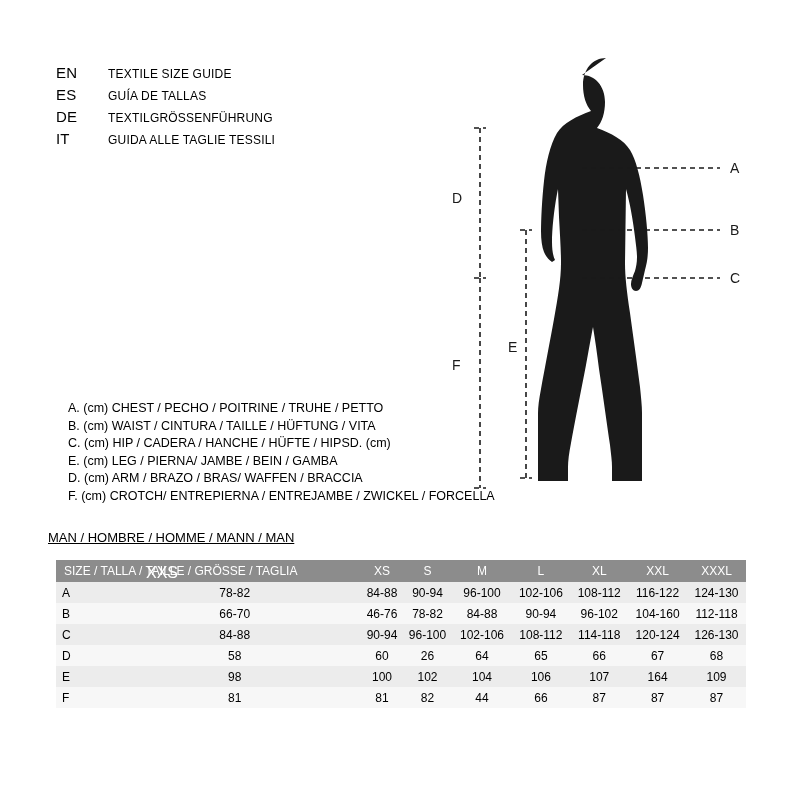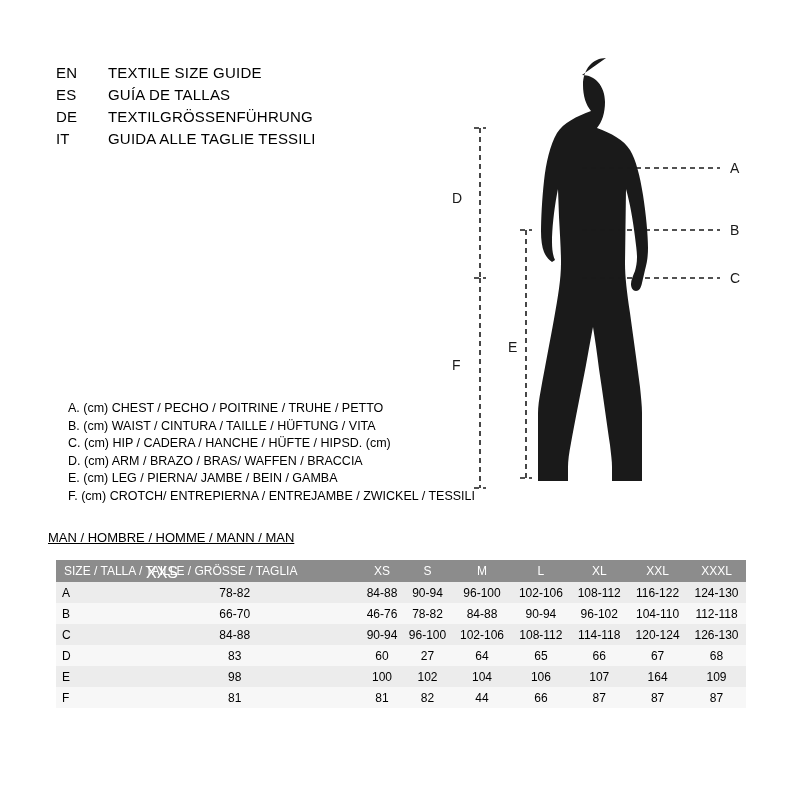--- a/index.html
+++ b/index.html
@@ -28,21 +28,21 @@
     display: flex;
     align-items: baseline;
     height: 22px;
   }
   .title-lang {
     width: 52px;
     font-size: 15px;
     letter-spacing: 0.2px;
   }
   .title-text {
-    font-size: 15px;
+    font-size: 12px;
     letter-spacing: 0.2px;
   }
 
   
   #legend-block {
     position: absolute;
     left: 68px;
     top: 400px;
     width: 450px;
   }
@@ -209,23 +209,23 @@
       <text x="78" y="312">E</text>
       <text x="22" y="330">F</text>
     </g>
   </svg>
 </div>
 
 <div id="legend-block">
   <div class="legend-row">A. (cm) CHEST / PECHO / POITRINE / TRUHE / PETTO</div>
   <div class="legend-row">B. (cm) WAIST / CINTURA / TAILLE / HÜFTUNG / VITA</div>
   <div class="legend-row">C. (cm) HIP / CADERA / HANCHE / HÜFTE / HIPSD. (cm)</div>
+  <div class="legend-row">E. (cm) LEG / PIERNA/ JAMBE / BEIN / GAMBA</div>
   <div class="legend-row">D. (cm) ARM / BRAZO / BRAS/ WAFFEN / BRACCIA</div>
-  <div class="legend-row">E. (cm) LEG / PIERNA/ JAMBE / BEIN / GAMBA</div>
-  <div class="legend-row">F. (cm) CROTCH/ ENTREPIERNA / ENTREJAMBE / ZWICKEL / TESSILI</div>
+  <div class="legend-row">F. (cm) CROTCH/ ENTREPIERNA / ENTREJAMBE / ZWICKEL / FORCELLA</div>
 </div>
 
 <div id="gender-row">MAN / HOMBRE / HOMME / MANN / MAN</div>
 
 <table id="size-table">
   <colgroup>
     <col class="c-label">
     <col>
       <col>
       <col>
@@ -261,39 +261,39 @@
       <td>124-130</td>
     </tr>
     <tr class="even">
       <td class="row-label">B</td>
       <td>66-70</td>
       <td>46-76</td>
       <td>78-82</td>
       <td>84-88</td>
       <td>90-94</td>
       <td>96-102</td>
-      <td>104-110</td>
+      <td>104-160</td>
       <td>112-118</td>
     </tr>
     <tr class="odd">
       <td class="row-label">C</td>
       <td>84-88</td>
       <td>90-94</td>
       <td>96-100</td>
       <td>102-106</td>
       <td>108-112</td>
       <td>114-118</td>
       <td>120-124</td>
       <td>126-130</td>
     </tr>
     <tr class="even">
       <td class="row-label">D</td>
-      <td>83</td>
+      <td>58</td>
       <td>60</td>
-      <td>27</td>
+      <td>26</td>
       <td>64</td>
       <td>65</td>
       <td>66</td>
       <td>67</td>
       <td>68</td>
     </tr>
     <tr class="odd">
       <td class="row-label">E</td>
       <td>98</td>
       <td>100</td>

